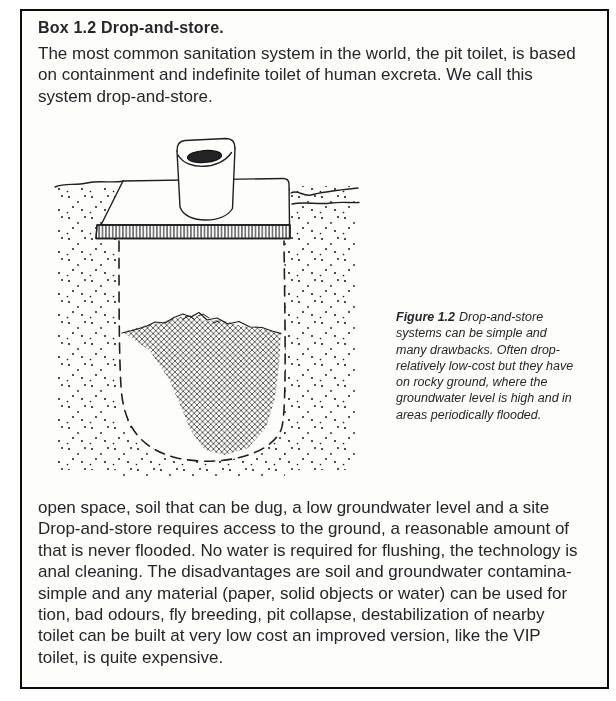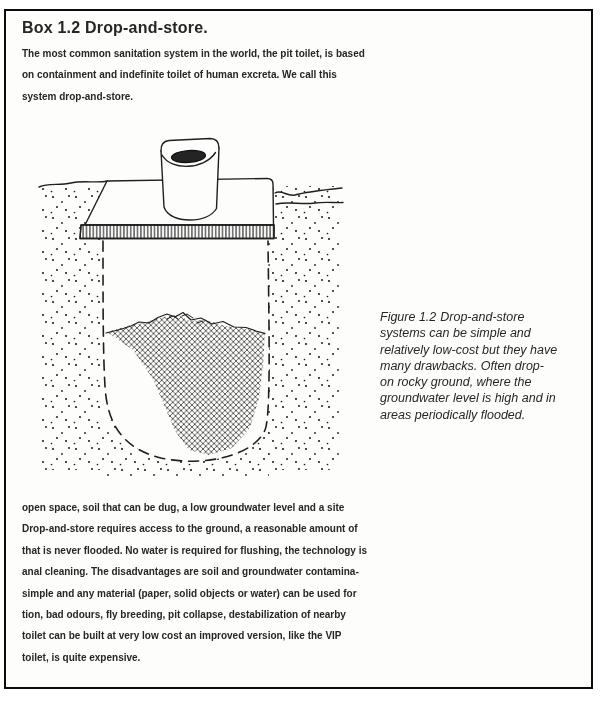--- a/index.html
+++ b/index.html
@@ -2,33 +2,33 @@
 <html><head>
 <meta charset="utf-8">
 <style>
   html,body{margin:0;padding:0;}
   body{
     width:616px;height:701px;position:relative;background:#ffffff;
     font-family:"Liberation Sans", sans-serif;color:#262626;
     overflow:hidden;
   }
   .box{
-    position:absolute;left:4px;top:9px;width:589px;height:680px;
+    position:absolute;left:20px;top:9px;width:589px;height:680px;
     box-sizing:border-box;border:2px solid #0c0c0c;background:#fdfdfc;
   }
   .title{
     position:absolute;left:16px;top:8px;
     font-size:16px;font-weight:bold;letter-spacing:.2px;white-space:nowrap;
   }
   .intro{position:absolute;left:16px;top:32px;}
   .body-text{position:absolute;left:16px;top:486px;}
-  .line{font-size:10px;line-height:21.4px;white-space:nowrap;font-weight:bold;}
+  .line{font-size:17px;line-height:21.4px;white-space:nowrap;}
   .caption{position:absolute;left:374px;top:298px;font-style:italic;}
   .cap-line{font-size:12.5px;line-height:16.3px;white-space:nowrap;}
-  .cap-label{font-weight:normal;margin-right:4px;}
+  .cap-label{font-weight:bold;margin-right:4px;}
   svg.fig{position:absolute;left:21px;top:119px;}
 </style>
 </head>
 <body>
 
 <div class="box">
 
   <div class="title">Box 1.2 Drop-and-store.</div>
 
   <div class="intro">
@@ -93,22 +93,22 @@
 
       <path stroke-width="1.6" stroke-dasharray="10 7" d="M76,111 C76,170 76,226 78,256 C80,292 94,318 134,328 C174,337 226,327 238,300 C244,286 242,200 241,111"></path>
     </g>
   </svg>
 
   <div class="caption">
     <div class="cap-line">
       <span class="cap-label">Figure 1.2</span><span>Drop-and-store</span>
     </div>
     <div class="cap-line">systems can be simple and</div>
+    <div class="cap-line">many drawbacks. Often drop-</div>
     <div class="cap-line">relatively low-cost but they have</div>
-    <div class="cap-line">many drawbacks. Often drop-</div>
     <div class="cap-line">on rocky ground, where the</div>
     <div class="cap-line">groundwater level is high and in</div>
     <div class="cap-line">areas periodically flooded.</div>
   </div>
 
   <div class="body-text">
     <div class="line">open space, soil that can be dug, a low groundwater level and a site</div>
     <div class="line">Drop-and-store requires access to the ground, a reasonable amount of</div>
     <div class="line">that is never flooded. No water is required for flushing, the technology is</div>
     <div class="line">anal cleaning. The disadvantages are soil and groundwater contamina-</div>

